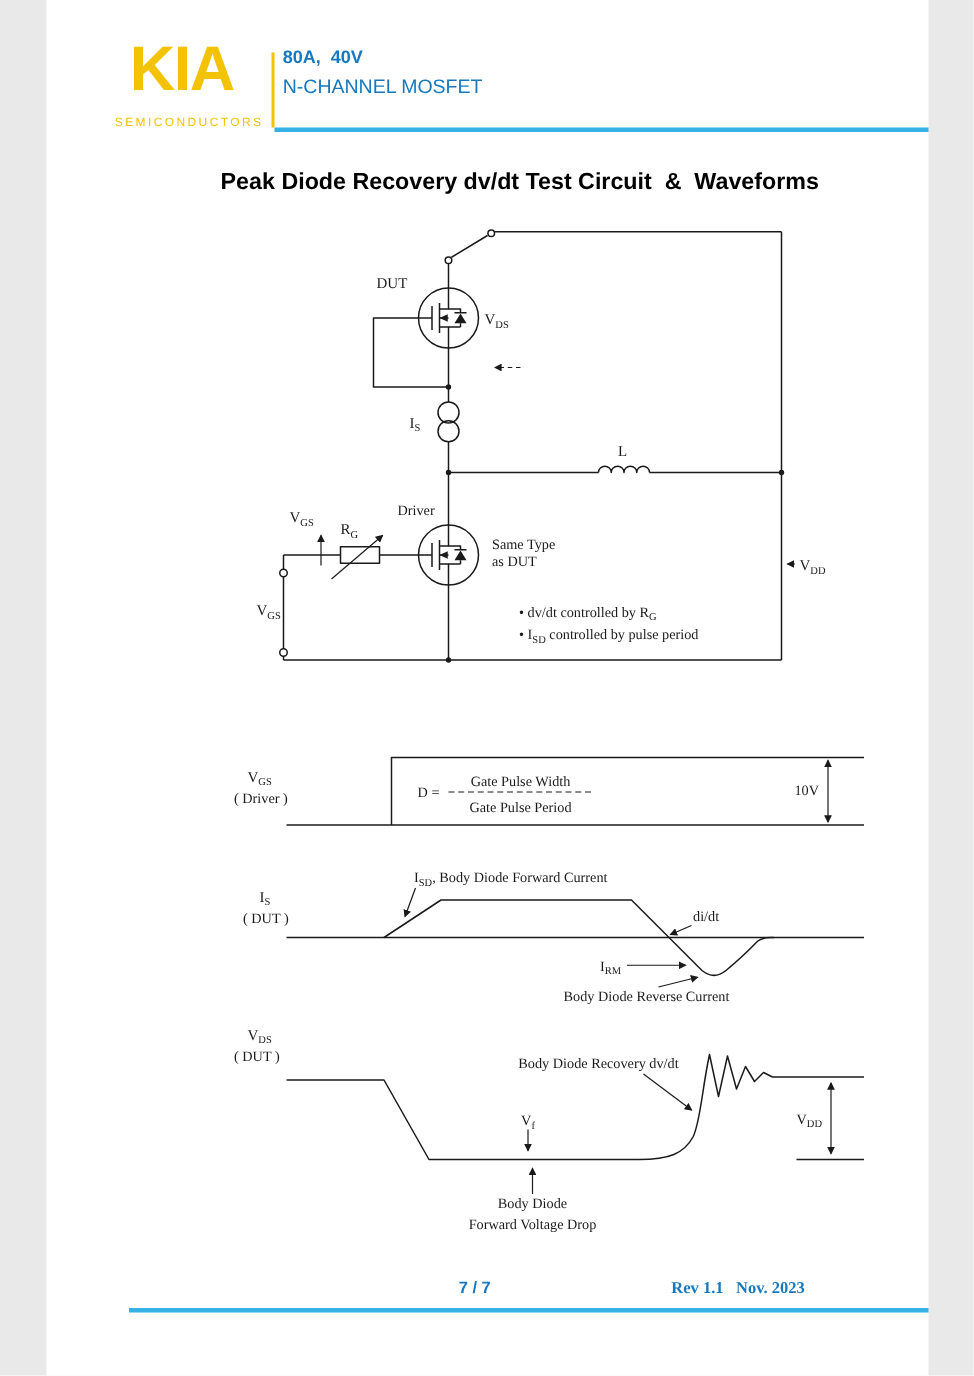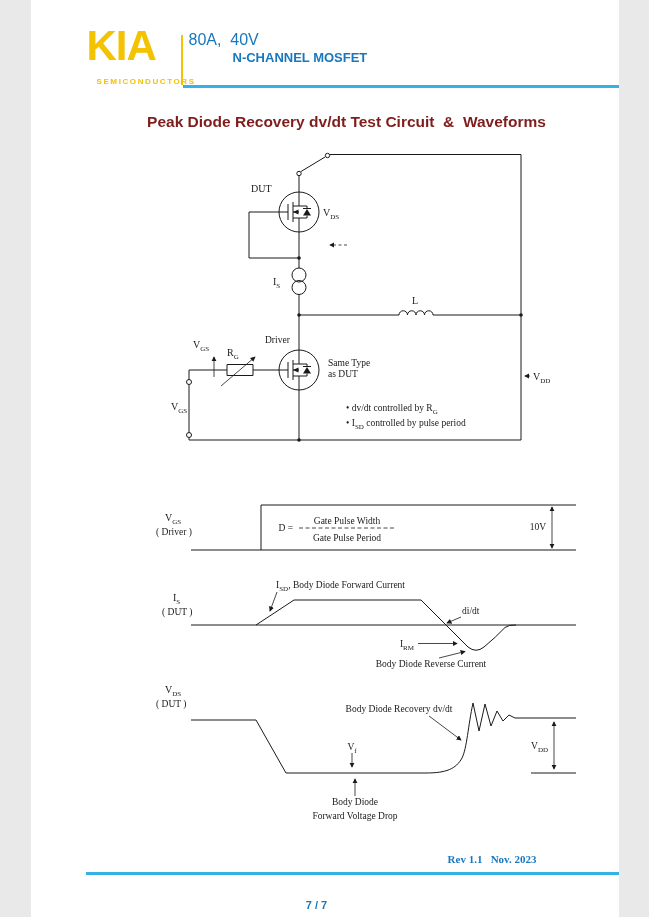--- a/index.html
+++ b/index.html
@@ -7,43 +7,43 @@
     --brand-blue:#1778BE;
     --accent-cyan:#35B2E3;
     --ink:#1a1a1a;
   }
   *{margin:0;padding:0;box-sizing:border-box;}
   body{background:#e9e9e9;font-family:"Liberation Sans",sans-serif;}
   .page{position:relative;width:588px;height:917px;background:#ffffff;margin:0 auto;overflow:hidden;}
 
   
   .logo{position:absolute;left:56px;top:22px;font-size:42px;font-weight:800;letter-spacing:-1px;color:var(--brand-yellow);}
-  .logo-sub{position:absolute;left:66px;top:77px;font-size:8px;font-weight:700;letter-spacing:1.6px;color:var(--brand-yellow);}
+  .logo-sub{position:absolute;left:46px;top:77px;font-size:8px;font-weight:400;letter-spacing:1.6px;color:var(--brand-yellow);}
   .logo-divider{position:absolute;left:150px;top:35px;width:2px;height:50px;background:var(--brand-yellow);}
-  .rating1{position:absolute;left:158px;top:31px;font-size:16px;font-weight:400;color:var(--brand-blue);white-space:pre;}
-  .rating2{position:absolute;left:158px;top:50px;font-size:13px;font-weight:700;color:var(--brand-blue);margin-left:44px;}
+  .rating1{position:absolute;left:158px;top:31px;font-size:12px;font-weight:700;color:var(--brand-blue);white-space:pre;}
+  .rating2{position:absolute;left:158px;top:50px;font-size:13px;font-weight:400;color:var(--brand-blue);}
   .part-number{position:absolute;right:52px;top:31px;font-size:27px;font-weight:500;letter-spacing:.5px;color:var(--brand-blue);}
   .header-rule{position:absolute;left:152px;top:85px;width:445px;height:3px;background:var(--accent-cyan);}
 
-  .doc-title{position:absolute;left:0;right:0;top:113px;text-align:center;font-size:15.5px;font-weight:700;color:#7f1d1d;white-space:pre;padding-left:44px;}
+  .doc-title{position:absolute;left:0;right:0;top:113px;text-align:center;font-size:15.5px;font-weight:700;color:#000000;white-space:pre;padding-left:44px;}
 
   .circuit-svg{position:absolute;left:100px;top:145px;}
   .wave-svg{position:absolute;left:100px;top:490px;}
 
   svg text{font-family:"Liberation Serif",serif;fill:var(--ink);}
   .t10{font-size:10px;}
   .t95{font-size:9.5px;}
   .sub{font-size:7px;}
   .wire{stroke:var(--ink);stroke-width:1;fill:none;stroke-linejoin:round;}
   .wire-thin{stroke:var(--ink);stroke-width:.8;fill:none;}
   .dot{fill:var(--ink);stroke:none;}
   .hollow{fill:#fff;stroke:var(--ink);stroke-width:1;}
 
   
-  .footer-page{position:absolute;left:0;right:16px;top:853px;text-align:center;font-size:11px;font-weight:700;color:var(--brand-blue);margin-top:46px;}
+  .footer-page{position:absolute;left:0;right:16px;top:853px;text-align:center;font-size:11px;font-weight:700;color:var(--brand-blue);}
   .footer-rev{position:absolute;right:82px;top:853px;font-size:11px;font-weight:700;color:var(--brand-blue);white-space:pre;font-family:Liberation Serif, serif;}
   .footer-rule{position:absolute;left:55px;top:872px;width:540px;height:2.5px;background:var(--accent-cyan);}
 </style>
 </head>
 <body>
 
 <div class="page">
 
   <div class="logo">KIA</div>
   <div class="logo-sub">SEMICONDUCTORS</div>

